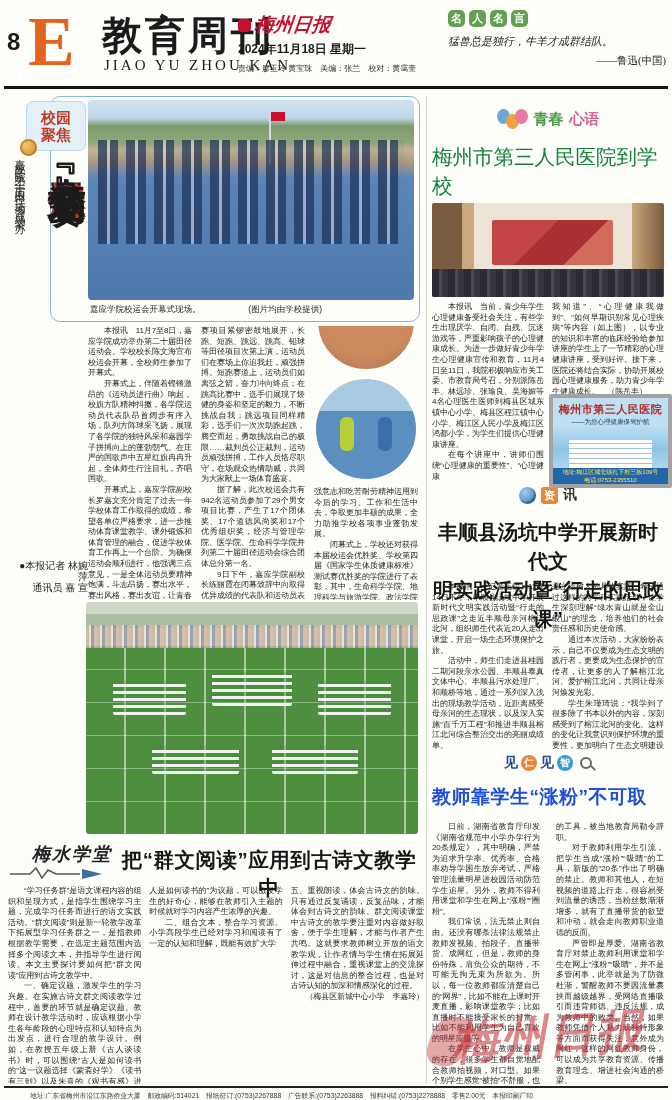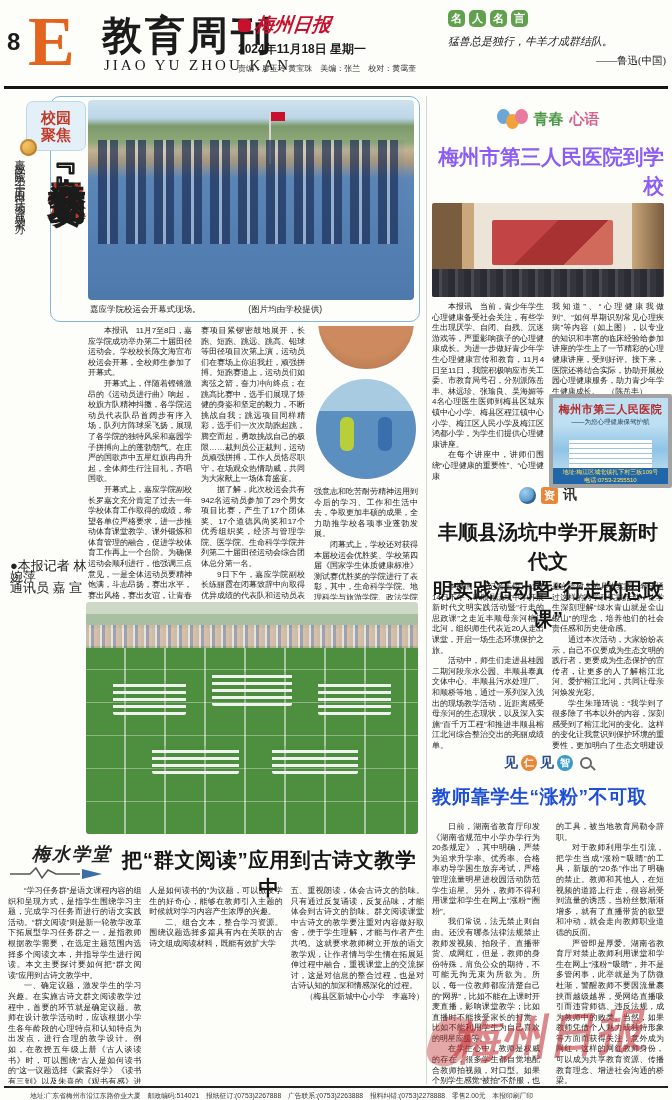--- a/index.html
+++ b/index.html
@@ -31,21 +31,21 @@
   .badge-campus{position:absolute;left:26px;top:101px;width:58px;height:48px;background:#e3f0f8;
                 border-radius:7px;border:1px solid #bcd9ea;display:flex;align-items:center;justify-content:center;z-index:3;}
   .badge-campus .txt{font-size:15px;font-weight:900;color:#c23a28;line-height:17px;text-align:center;}
   .globe{position:absolute;left:-7px;bottom:-6px;width:17px;height:17px;border-radius:50%;
          background:radial-gradient(circle at 35% 35%,#f6c66a,#c98a2a);box-shadow:inset 0 0 0 2px rgba(150,95,20,.45);}
   .vhead{position:absolute;left:12px;top:148px;width:74px;height:412px;z-index:2;}
   .vtitle{position:absolute;right:0;top:0;writing-mode:vertical-rl;font-size:38px;font-weight:900;
           line-height:1.0;letter-spacing:1px;}
   .vtitle .burn{color:#c23a28;}
   .vsub{position:absolute;left:0;top:2px;writing-mode:vertical-rl;font-size:11px;letter-spacing:4px;color:#222;}
-  .byline{position:absolute;left:10px;top:560px;width:78px;font-size:13px;color:#222;line-height:11px;text-align:left;}
+  .byline{position:absolute;left:10px;top:560px;width:78px;font-size:10px;color:#222;line-height:11px;text-align:right;}
   .photo-main{position:absolute;left:88px;top:100px;width:326px;height:200px;border-radius:4px;overflow:hidden;
      background:linear-gradient(180deg,#cfe2ee 0%,#bcd6e8 9%,#7d9a6d 13%,#8fa877 21%,#c2b394 25%,#ab9a7e 31%,#5b86b8 39%,#4d79ad 100%);}
   .soldiers{position:absolute;left:3%;right:3%;top:20%;height:52%;opacity:.75;
      background:repeating-linear-gradient(90deg,rgba(24,42,82,.9) 0 9px,rgba(233,237,242,.55) 9px 12px,rgba(24,42,82,.9) 12px 20px,rgba(90,120,160,.15) 20px 28px);}
   .flag{position:absolute;left:56%;top:6%;width:14px;height:9px;background:#c8102e;}
   .flagpole{position:absolute;left:55.4%;top:6%;width:2px;height:26%;background:#d8d8d8;}
   .caption-row{position:absolute;left:90px;top:304px;width:232px;display:flex;justify-content:space-between;font-size:8.5px;color:#222;z-index:1;}
   .lead-cols{position:absolute;left:88px;top:326px;width:330px;height:274px;display:flex;gap:9px;}
   .col{flex:1;overflow:hidden;}
   .bodytxt{font-size:8px;line-height:10.6px;text-align:justify;color:#1d1d1d;letter-spacing:-0.1px;}
@@ -80,22 +80,22 @@
   .essay-cols{position:absolute;left:8px;top:886px;width:416px;height:198px;display:flex;gap:8px;}
   
   .badge-heart{position:absolute;left:432px;top:98px;width:232px;height:42px;display:flex;align-items:center;justify-content:center;gap:6px;}
   .balloons{display:flex;}
   .balloon{width:13px;height:15px;border-radius:50%;display:inline-block;}
   .b1{background:#6aa7d8;}
   .b2{background:#f0a23c;margin-left:-4px;margin-top:5px;}
   .b3{background:#e87ba0;margin-left:-4px;}
   .badge-heart .l1{font-size:15px;font-weight:900;color:#4d9948;}
   .badge-heart .l2{font-size:15px;font-weight:900;color:#d8608e;}
-  .h1-right{position:absolute;left:432px;top:142px;width:232px;text-align:right;font-size:20.5px;
-            font-weight:700;line-height:29px;color:#8b5cf6;}
+  .h1-right{position:absolute;left:432px;top:142px;width:232px;text-align:left;font-size:20.5px;
+            font-weight:400;line-height:29px;color:#15803d;}
   .photo-hall{position:absolute;left:432px;top:203px;width:232px;height:94px;overflow:hidden;border-radius:2px;
      background:linear-gradient(90deg,#7a5c3e 0 13%,#caa87c 13% 18%,#ece4d6 18% 100%);}
   .hall-screen{position:absolute;left:26%;top:18%;width:52%;height:48%;border-radius:2px;
      background:linear-gradient(135deg,#c24444 0 40%,#a83232 40% 70%,#d16a5a 70% 100%);}
   .hall-wallr{position:absolute;right:0;top:0;width:14%;height:100%;background:linear-gradient(90deg,#caa87c,#7a5c3e);}
   .hall-aud{position:absolute;left:0;right:0;bottom:0;height:30%;
      background:repeating-linear-gradient(90deg,#2c2c34 0 7px,#4a4a52 7px 10px,#35353d 10px 16px);}
   .cols-health{position:absolute;left:432px;top:302px;width:232px;height:178px;display:flex;gap:8px;}
   .ad{position:absolute;left:549px;top:394px;width:115px;height:86px;border:4px solid #a3a3a3;border-radius:2px;overflow:hidden;z-index:2;background:#bfe0f2;}
   .ad-sky{position:absolute;inset:0;background:linear-gradient(180deg,#bfe0f2 0 30%,#8fc4e6 60%,#cfe8f4 100%);}
@@ -221,21 +221,21 @@
     </svg>
   </div>
   <div class="essay-headline">把“群文阅读”应用到古诗文教学中</div>
   <div class="essay-cols bodytxt">
     <div class="col">
       <p>“学习任务群”是语文课程内容的组织和呈现方式，是指学生围绕学习主题，完成学习任务而进行的语文实践活动。“群文阅读”则是新一轮教学改革下拓展型学习任务群之一，是指教师根据教学需要，在选定主题范围内选择多个阅读文本，并指导学生进行阅读。本文主要探讨要如何把“群文阅读”应用到古诗文教学中。</p>
       <p>一、确定议题，激发学生的学习兴趣。在实施古诗文群文阅读教学过程中，首要的环节就是确定议题。教师在设计教学活动时，应该根据小学生各年龄段的心理特点和认知特点为出发点，进行合理的教学设计。例如，在教授五年级上册《古人谈读书》时，可以围绕“古人是如何读书的”这一议题选择《蒙斋好学》《读书有三到》以及朱熹的《观书有感》进行文本组合。小学高段学生已经对学习和阅读有了一定的认知和理解，以“古</p>
     </div>
     <div class="col">
       <p class="cont">人是如何读书的”为议题，可以激发学生的好奇心，能够在教师引入主题的时候就对学习内容产生浓厚的兴趣。</p>
-      <p>二、组合文本，整合学习资源。围绕议题选择多篇具有内在关联的古诗文组成阅读材料，既能有效扩大学</p>
+      <p>二、组合文本，整合学习资源。小学高段学生已经对学习和阅读有了一定的认知和理解，既能有效扩大学</p>
     </div>
     <div class="col">
       <p class="cont">五、重视朗读，体会古诗文的韵味。只有通过反复诵读，反复品味，才能体会到古诗文的韵味。群文阅读课堂中古诗文的教学要注重对内容做好取舍，便于学生理解，才能与作者产生共鸣。这就要求教师树立开放的语文教学观，让作者情与学生情在拓展延伸过程中融合，重视课堂上的交流探讨，这是对信息的整合过程，也是对古诗认知的加深和情感深化的过程。</p>
       <p class="author">（梅县区新城中心小学　李嘉玲）</p>
     </div>
   </div>
 
   <div class="badge-heart">
     <span class="balloons">
       <span class="balloon b1"></span>

